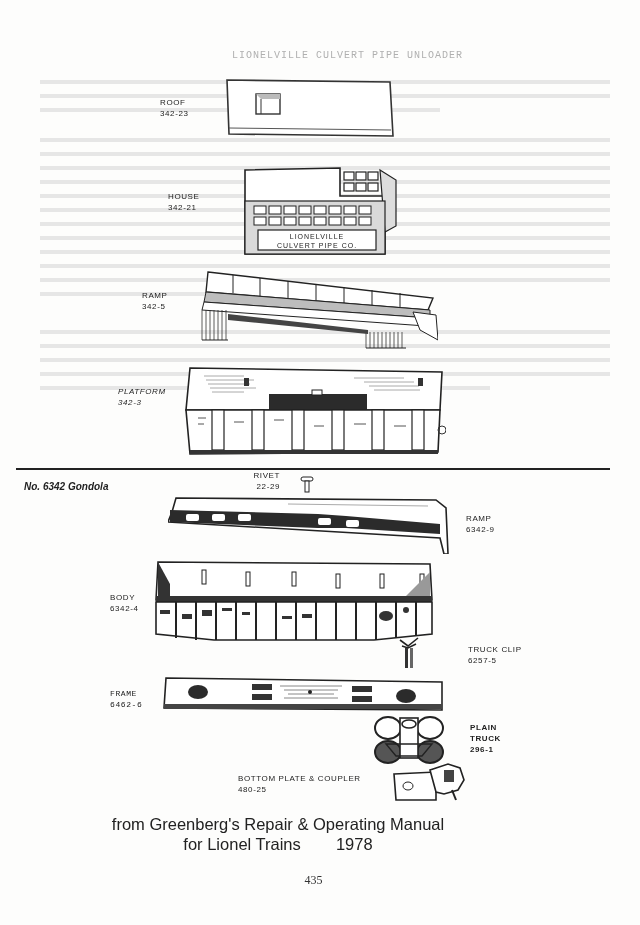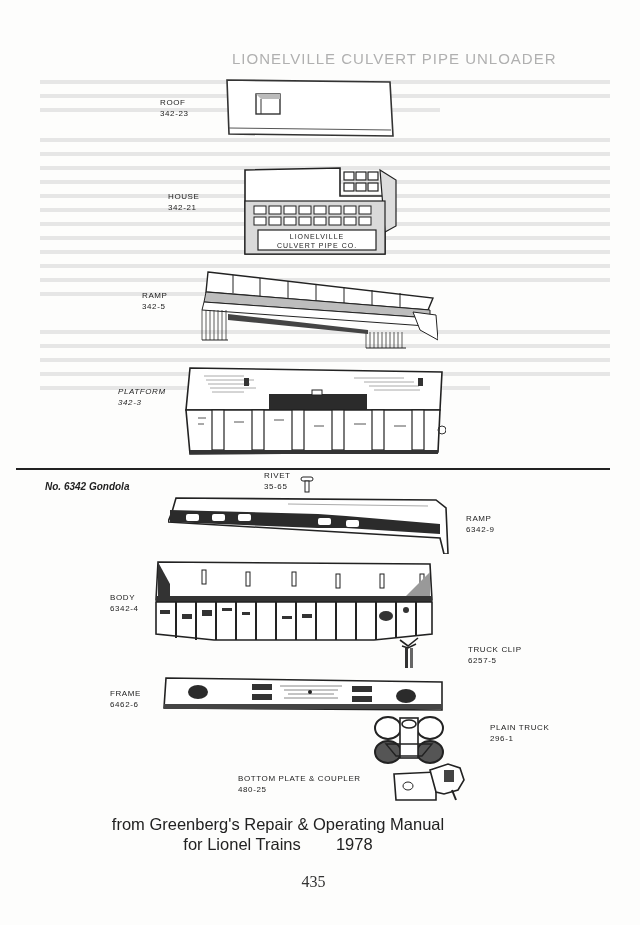--- a/index.html
+++ b/index.html
@@ -1,27 +1,27 @@
 <!DOCTYPE html>
 <html><head>
 <meta charset="utf-8">
 <style>
   html, body { margin: 0; padding: 0; }
   body {
     width: 640px; height: 925px; position: relative; overflow: hidden;
     background: #fdfdfc; font-family: "Liberation Sans", sans-serif; color: #1a1a1a;
   }
   .bleed { position: absolute; color: #d8d8d8; font-family: "Liberation Serif", serif; font-size: 9px; line-height: 13px; left: 40px; width: 570px; }
-  .faint-head { position: absolute; left: 232px; top: 50px; font-size: 15px; color: #b0b0b0; letter-spacing: 1px; font-family: Liberation Sans, sans-serif; }
+  .faint-head { position: absolute; left: 232px; top: 50px; font-size: 10px; color: #b0b0b0; letter-spacing: 1px; font-family: Liberation Mono, monospace; }
   .lbl { position: absolute; font-size: 8px; line-height: 11px; letter-spacing: 0.6px; color: #222; }
   .part { position: absolute; }
   .rule { position: absolute; left: 16px; top: 468px; width: 594px; height: 2px; background: #222; }
-  .section-title { position: absolute; left: 24px; top: 481px; font-size: 10px; font-weight: bold; font-style: italic; color: #222; margin-left: 21px; }
+  .section-title { position: absolute; left: 24px; top: 481px; font-size: 10px; font-weight: bold; font-style: italic; color: #222; }
   .credit { position: absolute; left: 0; width: 556px; text-align: center; font-size: 16.5px; color: #222; }
-  .pagenum { position: absolute; left: 0; width: 627px; top: 873px; text-align: center; font-family: "Liberation Serif", serif; font-size: 16px; color: #333; }
+  .pagenum { position: absolute; left: 0; width: 627px; top: 873px; text-align: center; font-family: "Liberation Serif", serif; font-size: 12px; color: #333; }
 </style>
 </head>
 <body>
 
 <div class="faint-head">LIONELVILLE CULVERT PIPE UNLOADER</div>
 <div class="bleed" style="top:70px;height:330px;">
   <svg width="570" height="330">
     <g stroke="#e6e6e6" stroke-width="4">
       <line x1="0" y1="12" x2="570" y2="12"></line>
         <line x1="0" y1="26" x2="570" y2="26"></line>
@@ -184,23 +184,23 @@
     <rect x="6" y="84" width="248" height="4" fill="#333"></rect>
     <circle cx="258" cy="64" r="4" fill="none" stroke="#333"></circle>
   </svg>
 </section>
 
 <div class="rule"></div>
 
 <section>
   <div class="section-title">No. 6342 Gondola</div>
 
-  <div class="lbl" style="left:264px;top:470px;width:32px;text-align:left;">
+  <div class="lbl" style="left:248px;top:470px;width:32px;text-align:right;">
     <div>RIVET</div>
-    <div>35-65</div>
+    <div>22-29</div>
   </div>
   <svg class="part" style="left:300px;top:476px;" width="14" height="18">
     <rect x="1" y="1" width="12" height="4" rx="2" fill="#fff" stroke="#222"></rect>
     <rect x="5" y="5" width="4" height="11" fill="#fff" stroke="#222"></rect>
   </svg>
 
   <div class="lbl" style="left:466px;top:513px;width:32px;">
     <div>RAMP</div>
     <div>6342-9</div>
   </div>
@@ -268,21 +268,21 @@
   <div class="lbl" style="left:468px;top:644px;width:64px;">
     <div>TRUCK CLIP</div>
     <div>6257-5</div>
   </div>
   <svg class="part" style="left:398px;top:636px;" width="22" height="34">
     <path d="M2,4 L10,10 L20,2 M4,10 L10,12 L18,8" stroke="#222" fill="none" stroke-width="1.6"></path>
     <rect x="7" y="12" width="3" height="20" fill="#333"></rect>
       <rect x="12" y="12" width="3" height="20" fill="#666"></rect>
   </svg>
 
-  <div class="lbl" style="left:110px;top:688px;width:44px;">
+  <div class="lbl" style="left:110px;top:688px;width:44px;font-family:Liberation Mono, monospace;">
     <div>FRAME</div>
     <div>6462-6</div>
   </div>
   <svg class="part" style="left:162px;top:674px;" width="284" height="40">
     <polygon points="4,4 280,8 280,36 2,34" fill="#fff" stroke="#222" stroke-width="1.6"></polygon>
     <rect x="2" y="30" width="278" height="5" fill="#444"></rect>
     <ellipse cx="36" cy="18" rx="10" ry="7" fill="#2b2b2b"></ellipse>
     <ellipse cx="244" cy="22" rx="10" ry="7" fill="#2b2b2b"></ellipse>
     <rect x="90" y="10" width="20" height="6" fill="#333"></rect>
       <rect x="90" y="20" width="20" height="6" fill="#333"></rect>
@@ -290,21 +290,21 @@
       <rect x="190" y="22" width="20" height="6" fill="#333"></rect>
     <g stroke="#888" stroke-width="1">
         <line x1="118" y1="12" x2="180" y2="12"></line>
         <line x1="122" y1="16" x2="176" y2="16"></line>
         <line x1="126" y1="20" x2="172" y2="20"></line>
         <line x1="122" y1="24" x2="176" y2="24"></line>
       </g>
     <circle cx="148" cy="18" r="2" fill="#222"></circle>
   </svg>
 
-  <div class="lbl" style="left:490px;top:722px;width:60px;">
+  <div class="lbl" style="left:470px;top:722px;width:60px;font-weight:bold;">
     <div>PLAIN TRUCK</div>
     <div>296-1</div>
   </div>
   <svg class="part" style="left:372px;top:714px;" width="74" height="52">
     <ellipse cx="16" cy="14" rx="13" ry="11" fill="#fff" stroke="#222" stroke-width="2"></ellipse>
     <ellipse cx="58" cy="14" rx="13" ry="11" fill="#fff" stroke="#222" stroke-width="2"></ellipse>
     <ellipse cx="16" cy="38" rx="13" ry="11" fill="#555" stroke="#222" stroke-width="2"></ellipse>
     <ellipse cx="58" cy="38" rx="13" ry="11" fill="#555" stroke="#222" stroke-width="2"></ellipse>
     <rect x="28" y="4" width="18" height="40" fill="#fff" stroke="#222" stroke-width="1.6"></rect>
     <ellipse cx="37" cy="10" rx="7" ry="4" fill="#fff" stroke="#222" stroke-width="1.6"></ellipse>

